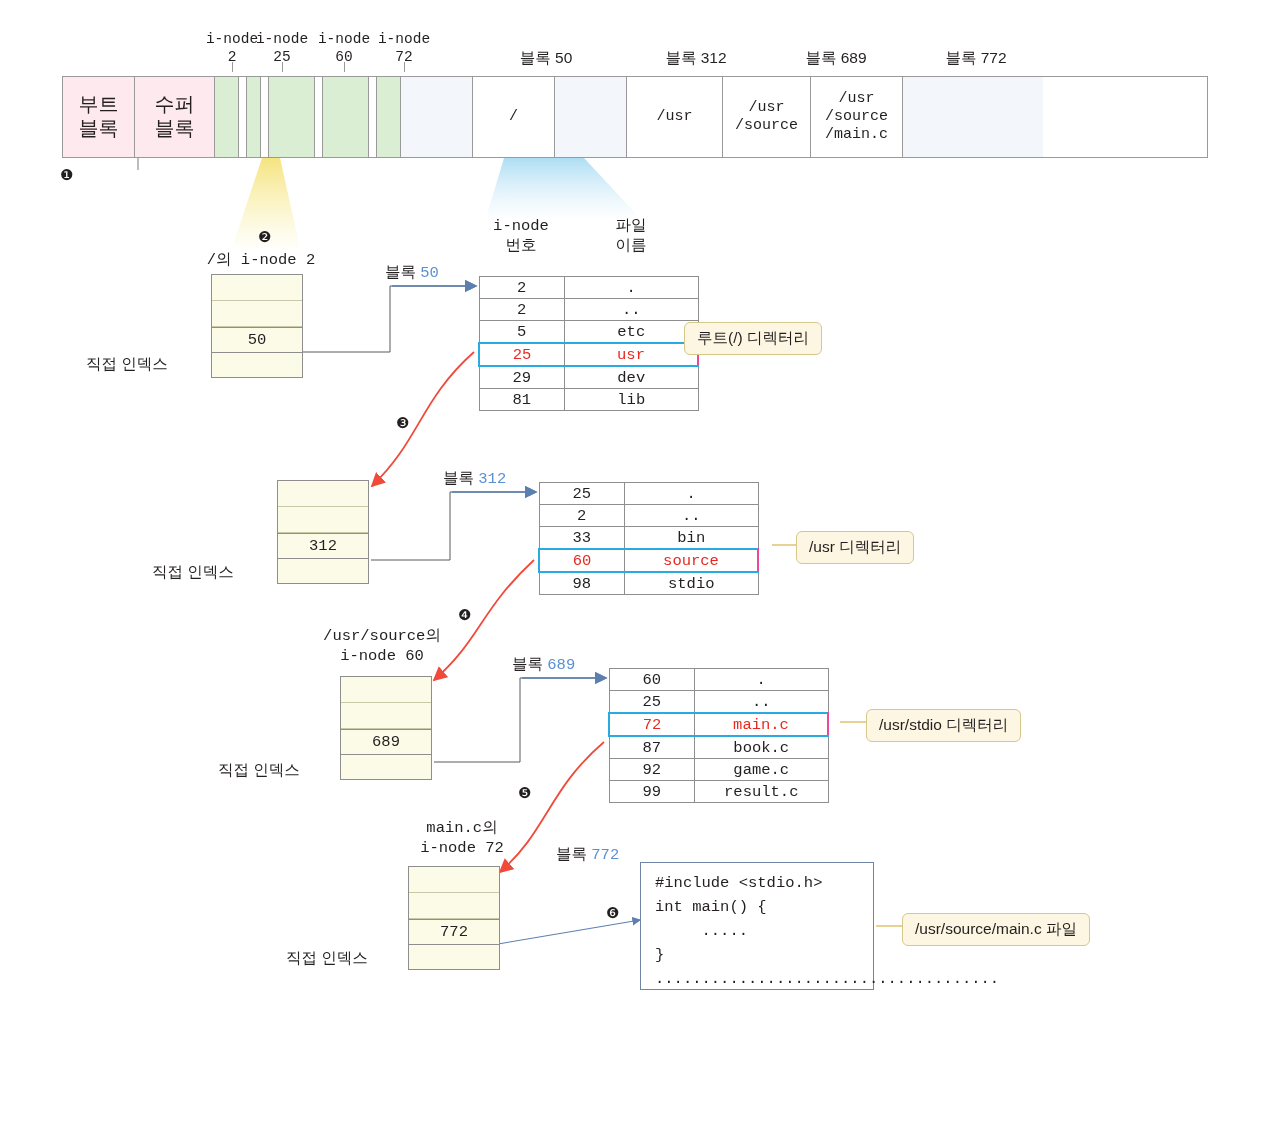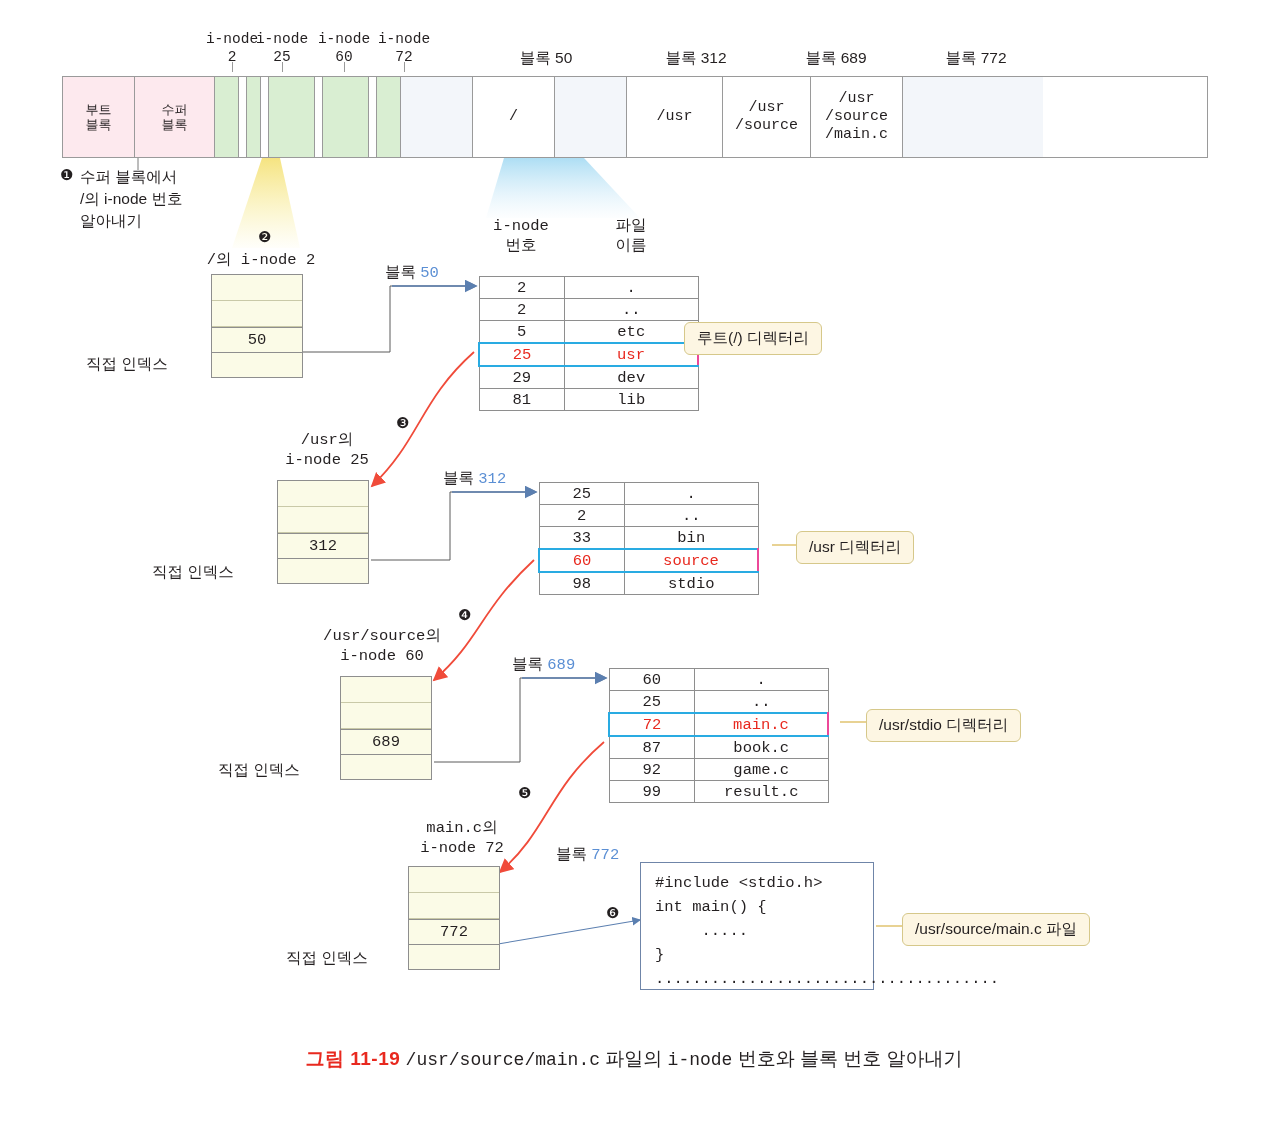--- a/index.html
+++ b/index.html
@@ -40,21 +40,21 @@
     justify-content: center;
     text-align: center;
     font-size: 15.5px;
     line-height: 1.18;
     white-space: pre-line;
   }
   .disk-cell:last-child { border-right: none; }
   .cell-boot, .cell-super {
     background: #fde9ee;
     font-family: "Liberation Sans", sans-serif;
-    font-size: 13px;
+    font-size: 20px;
   }
   .cell-inode { background: #d9eed2; }
   .cell-inode.empty { background: #ffffff; }
   .cell-data { background: #f3f6fa; }
   .cell-path {
     background: #ffffff;
     font-family: "Liberation Mono", monospace;
     font-size: 15px;
   }
 
@@ -297,23 +297,20 @@
     <div class="disk-cell cell-path" style="width:96px;">/usr</div>
     <div class="disk-cell cell-path" style="width:88px;">/usr
 /source</div>
     <div class="disk-cell cell-path" style="width:92px;">/usr
 /source
 /main.c</div>
     <div class="disk-cell cell-data" style="width:140px;"></div>
   </div>
 
   <div class="abs step" style="left:60px; top:166px;">❶</div>
-  <div class="abs step-note" style="left:80px; top:166px; width:190px;">수퍼 블록에서
-/의 i-node 번호
-알아내기</div>
 
   <div class="abs step" style="left:258px; top:228px;">❷</div>
 
   <div class="abs inode-title" style="left:186px; top:250px; width:150px;">/의 i-node 2</div>
   <div class="abs inode-box" style="left:211px; top:274px;">
     <div class="seg"></div>
     <div class="seg"></div>
     <div class="seg idx">50</div>
     <div class="seg last" style="height:24px;"></div>
   </div>
@@ -353,22 +350,20 @@
     <tr>
           <td class="num">81</td>
           <td class="name">lib</td>
         </tr>
   </tbody>
     </table>
   <div class="abs bubble" style="left:684px; top:322px;">루트(/) 디렉터리</div>
 
   <div class="abs step" style="left:396px; top:414px;">❸</div>
 
-  <div class="abs inode-title" style="left:252px; top:430px; width:150px;">/usr의
-i-node 25</div>
   <div class="abs inode-box" style="left:277px; top:480px;">
     <div class="seg"></div>
     <div class="seg"></div>
     <div class="seg idx">312</div>
     <div class="seg last" style="height:24px;"></div>
   </div>
   <div class="abs idx-label" style="left:152px; top:550px;">직접 인덱스</div>
 
   <div class="abs blk" style="left:443px; top:468px;">
     <span>블록 </span><span class="n">312</span>
@@ -464,17 +459,14 @@
 
   <div class="abs step" style="left:606px; top:904px;">❻</div>
 
   <div class="abs" id="code-box" style="left:640px; top:862px; width:234px; height:128px;">#include &lt;stdio.h&gt;
 int main() {
      .....
 }
 .....................................</div>
   <div class="abs bubble" style="left:902px; top:913px;">/usr/source/main.c 파일</div>
 
-  <div class="abs" id="caption">
-    <span class="fignum">그림 11-19</span><span class="captext"> </span><span class="m">/usr/source/main.c</span><span class="captext"> 파일의 </span><span class="m">i-node</span><span class="captext"> 번호와 블록 번호 알아내기</span>
-  </div>
 
 </div>
 
 </body></html>

